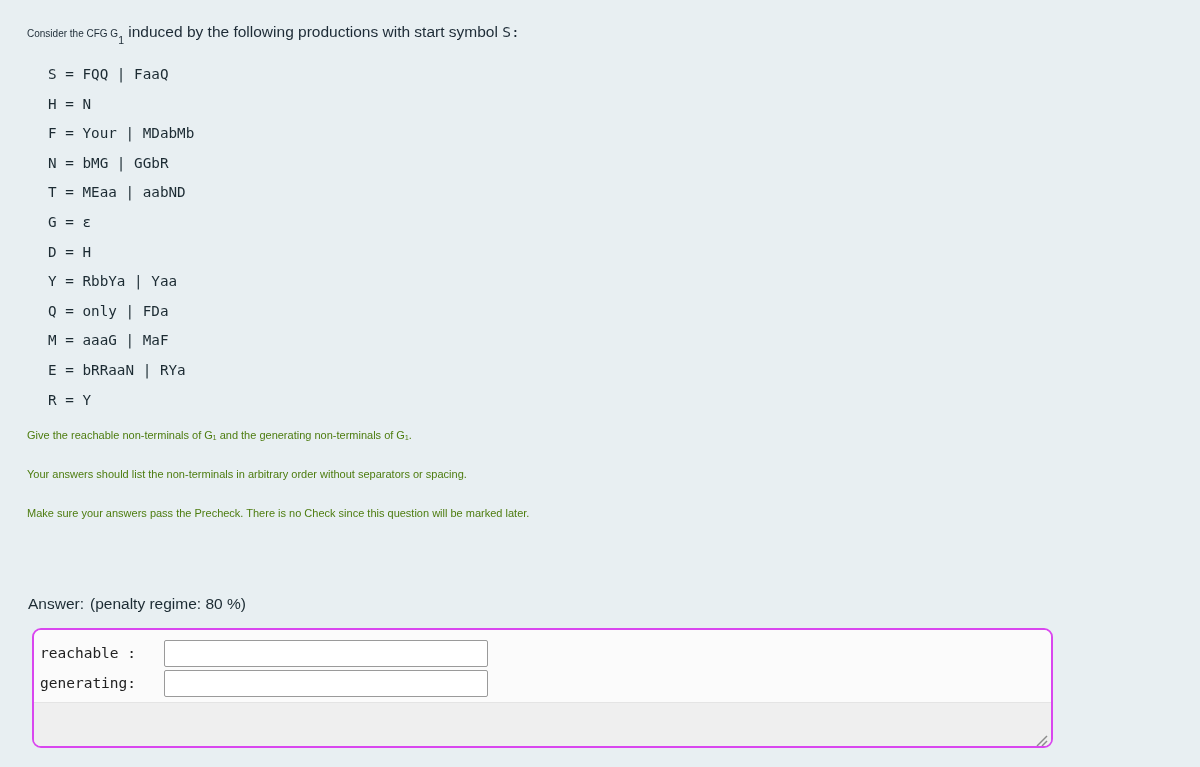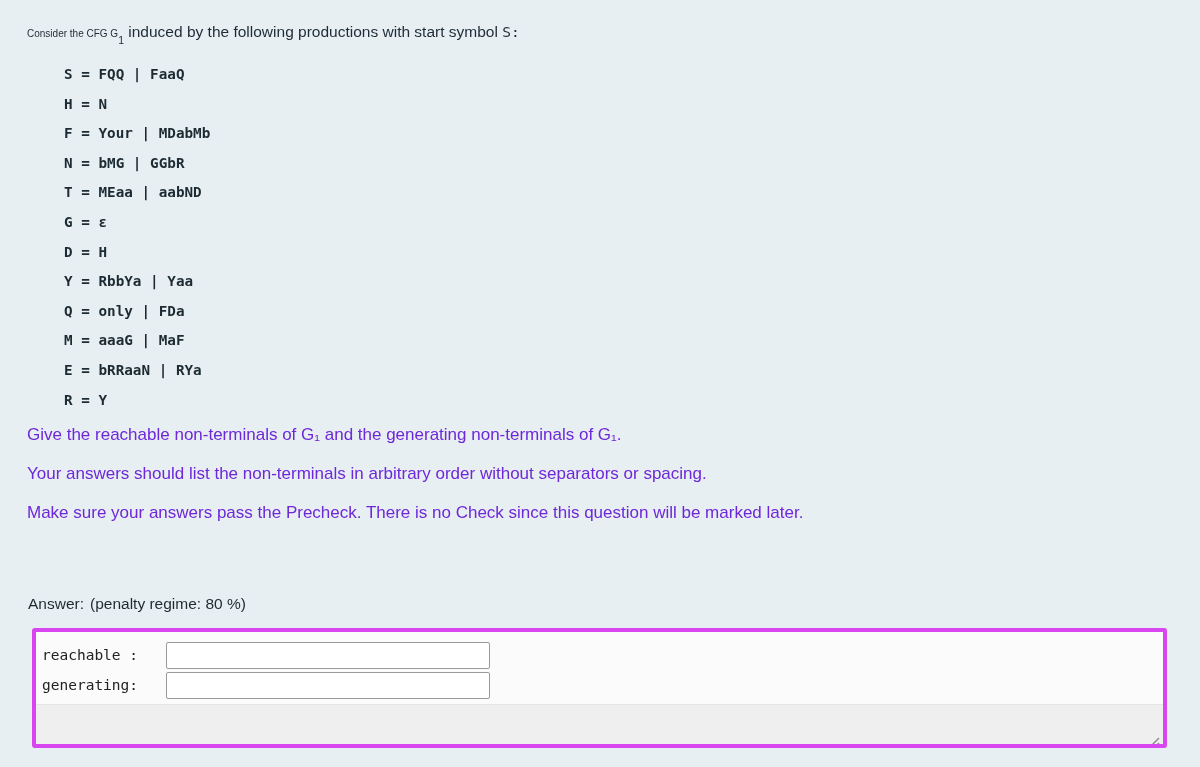--- a/index.html
+++ b/index.html
@@ -37,40 +37,39 @@
     font-size: 14.5px;
     letter-spacing: 0px;
   }
 
   .sym-sub {
     font-size: 10px;
   }
 
   .productions {
     position: absolute;
-    left: 64px;
+    left: 48px;
     top: 60px;
-    font-weight: bold;
   }
   .prod-line {
     height: 29.6px;
     line-height: 29.6px;
     font-family: "DejaVu Sans Mono", "Liberation Mono", monospace;
     font-size: 14.3px;
     color: #1c2b33;
     white-space: pre;
   }
 
   .para {
     position: absolute;
     left: 27px;
-    font-size: 17px;
+    font-size: 11px;
     line-height: 20px;
     white-space: nowrap;
-    color: #6d28d9;
+    color: #4d7c0f;
   }
   .p1 { top: 425px; }
   .p2 { top: 464px; }
   .p3 { top: 503px; }
   .p4 { top: 542px; }
 
   .answer-header {
     position: absolute;
     left: 28px;
     top: 595px;
@@ -83,26 +82,26 @@
   }
   .answer-header .penalty {
     font-weight: normal;
     margin-left: 6px;
   }
 
   .answer-box {
     position: absolute;
     left: 32px;
     top: 628px;
-    width: 1135px;
+    width: 1021px;
     height: 120px;
     box-sizing: border-box;
     background: #f7f7f8;
-    border: 4px solid #d946ef;
-    border-radius: 3px;
+    border: 2px solid #d946ef;
+    border-radius: 9px;
     overflow: hidden;
   }
   .answer-box .fields-area {
     background: #fbfbfb;
     padding: 8px 0 6px 0;
     height: 72px;
     box-sizing: border-box;
   }
   .answer-box .footer-area {
     background: #efefef;

